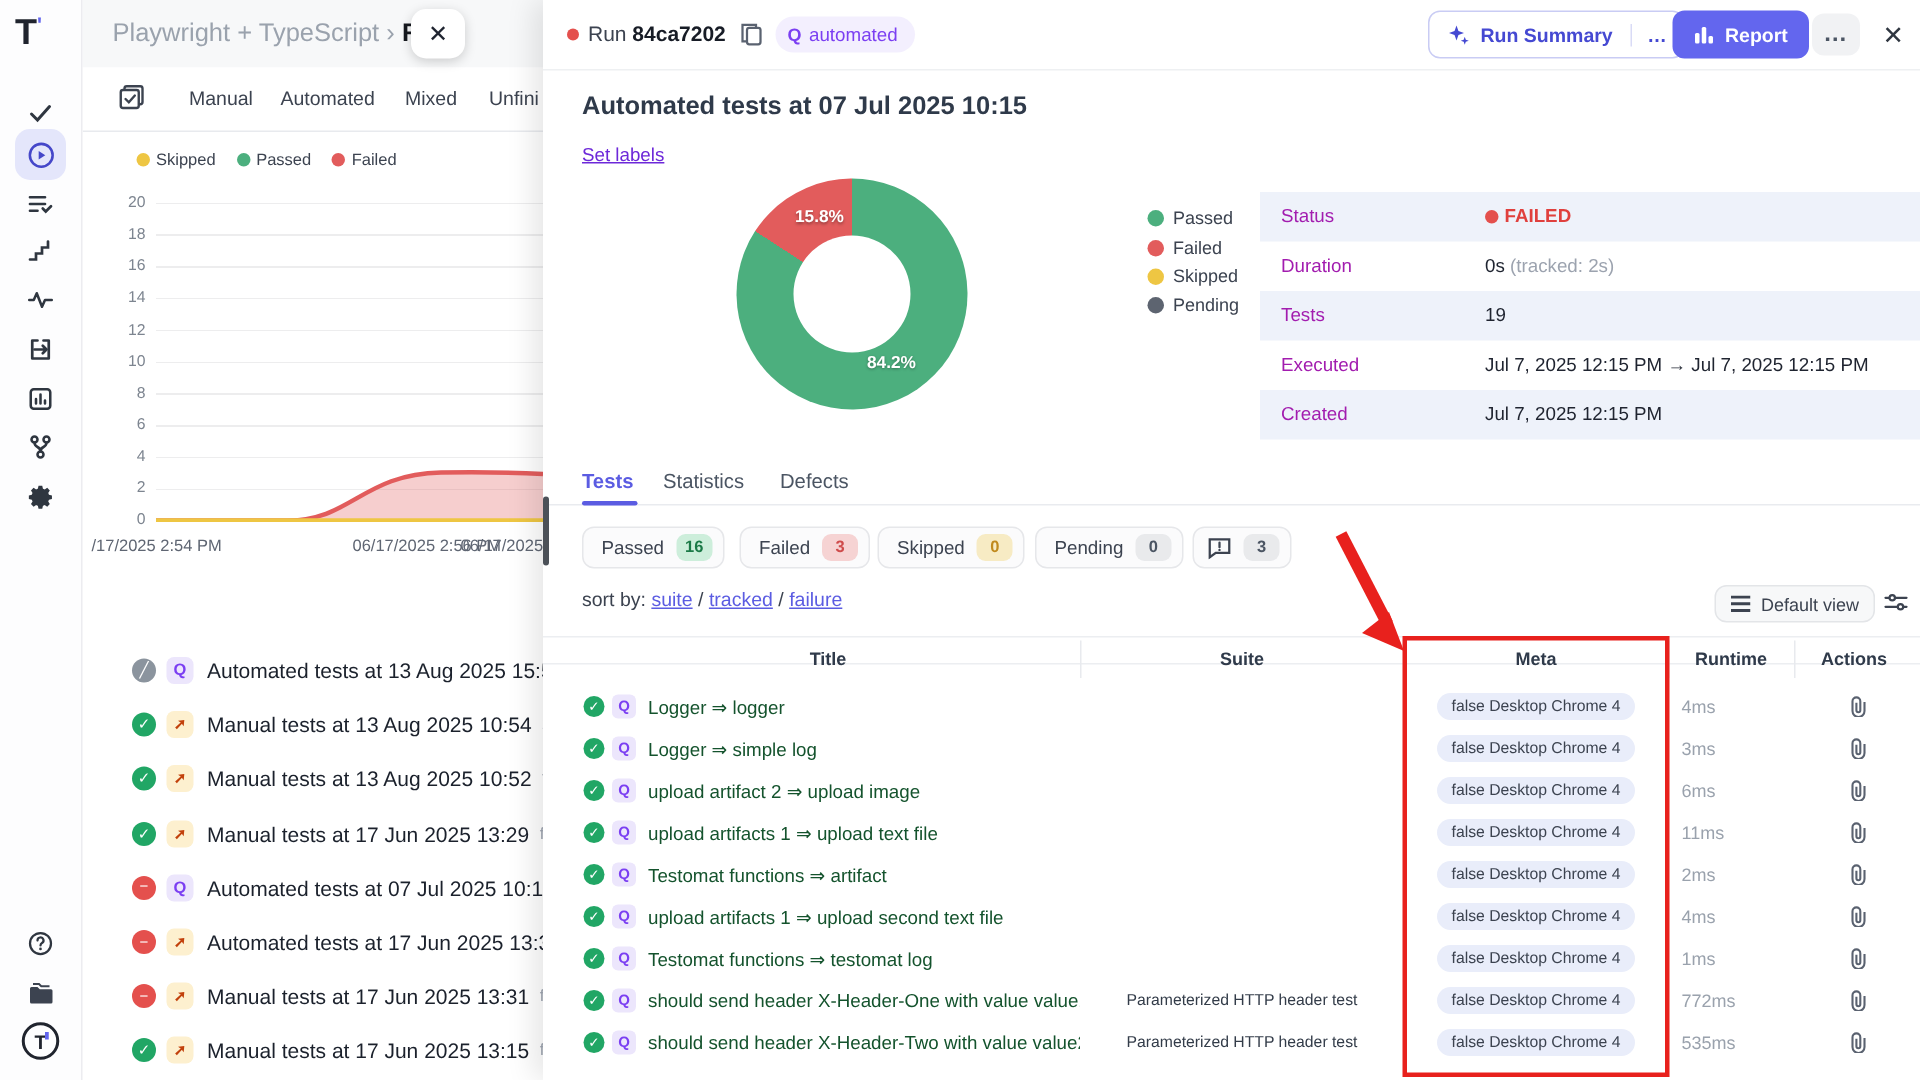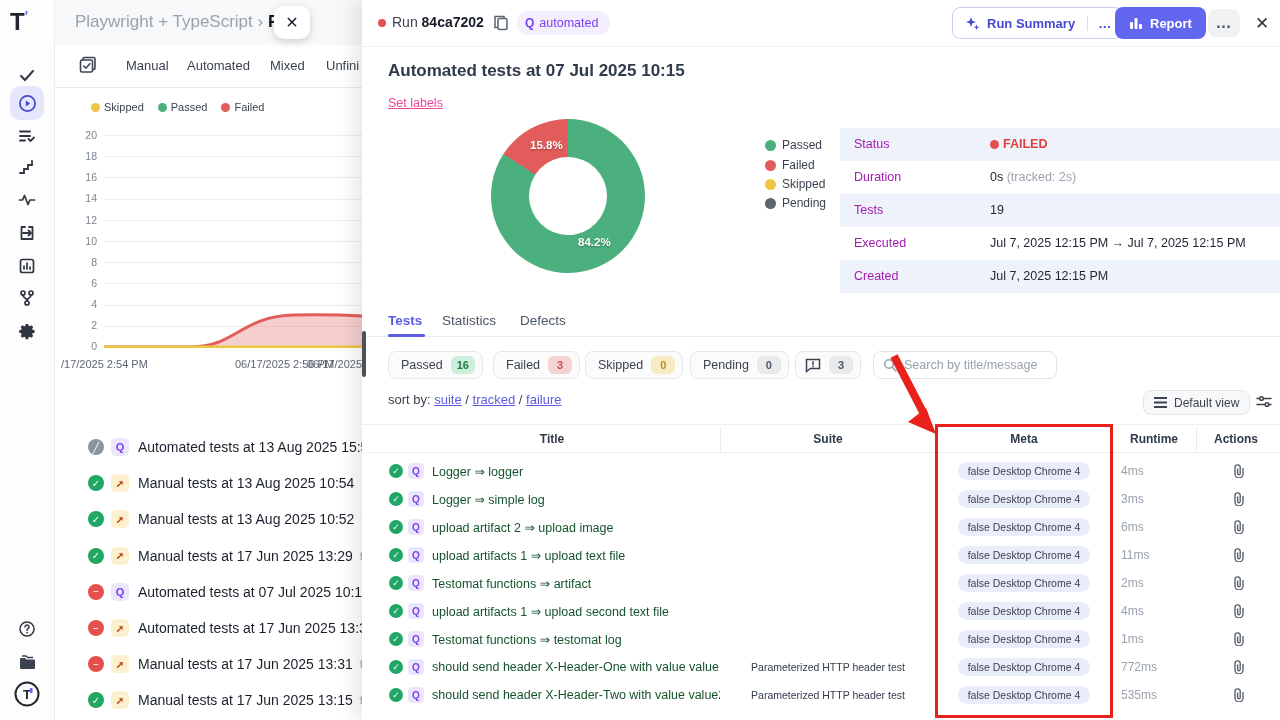--- a/index.html
+++ b/index.html
@@ -53,21 +53,21 @@
   #autobadge { position:absolute; left:155px; top:11px; height:24px; background:#f3effe; border-radius:12px; color:#7b3ff2; font-size:12.5px; display:flex; align-items:center; padding:0 12px 0 8px; gap:5px; cursor:pointer; }
   #autobadge .q { font-weight:bold; font-size:12px; }
   #btn-summary { position:absolute; left:590px; top:7px; height:32px; border:1px solid #c9ccf4; border-radius:8px; display:flex; align-items:center; background:#fff; color:#4549d2; font-size:13px; font-weight:bold; cursor:pointer; }
   #btn-summary .seg1 { padding:0 12px; display:flex; gap:7px; align-items:center; }
   #btn-summary .seg2 { padding:0 10px; border-left:1px solid #d9dbf6; letter-spacing:1px; }
   #btn-report { position:absolute; left:753px; top:7px; height:32px; padding:0 14px; background:#6366ee; border-radius:8px; color:#fff; font-size:13px; font-weight:bold; display:flex; align-items:center; gap:7px; cursor:pointer; }
   #btn-more { position:absolute; left:846px; top:9px; width:32px; height:28px; background:#f1f2f4; border-radius:8px; display:flex; align-items:center; justify-content:center; color:#4b5563; letter-spacing:1px; font-weight:bold; cursor:pointer; }
   #btn-close { position:absolute; left:893px; top:13px; font-size:17px; color:#2f3640; cursor:pointer; }
 
   #ptitle { position:absolute; left:26px; top:61px; font-size:17px; font-weight:bold; color:#2f3a4a; }
-  #setlabels { position:absolute; left:26px; top:96px; font-size:12.5px; color:#ec4899; text-decoration:underline; cursor:pointer; }
+  #setlabels { position:absolute; left:26px; top:96px; font-size:12.5px; color:#6d28d9; text-decoration:underline; cursor:pointer; }
 
   #donut { position:absolute; left:129px; top:119px; width:154px; height:154px; border-radius:50%;
     background:conic-gradient(#e25c5c 0deg 57deg, #4caf7e 57deg 360deg); transform:rotate(-57deg); }
   #donut::after { content:""; position:absolute; left:38px; top:38px; width:78px; height:78px; border-radius:50%; background:#fff; }
   .pct { position:absolute; color:#fff; font-size:11.5px; font-weight:bold; text-shadow:0 1px 2px rgba(0,0,0,.35); z-index:5; }
   .dleg { position:absolute; left:403px; font-size:12px; color:#3c4350; }
   .dleg .dot { width:11px; height:11px; margin-right:6px; vertical-align:-2px; }
 
   .inforow { position:absolute; left:478px; width:794px; height:33px; max-width:794px; }
   .inforow.alt { background:#eef2fa; }
@@ -89,21 +89,21 @@
   #search { position:absolute; left:511px; top:351px; width:184px; height:28px; border:1px solid #e3e5e8; border-radius:8px; display:flex; align-items:center; padding:0 9px; gap:7px; }
   #search input { border:none; outline:none; font-size:12.5px; width:140px; color:#374151; font-family:"Liberation Sans",sans-serif; }
   #search input::placeholder { color:#9aa2ad; }
 
   #sortrow { position:absolute; left:26px; top:392px; font-size:13px; color:#3c4350; }
   #sortrow a { color:#5b5ce2; text-decoration:underline; cursor:pointer; }
   #viewbtn { position:absolute; left:781px; top:390px; height:25px; border:1px solid #e3e5e8; background:#f7f8f9; border-radius:8px; display:flex; align-items:center; padding:0 10px; gap:7px; font-size:12px; color:#3c4350; cursor:pointer; }
   #slidersbtn { position:absolute; left:894px; top:394px; cursor:pointer; }
 
   
-  #thead { position:absolute; left:0; top:424px; width:918px; height:29px; border-top:1px solid #eceef1; border-bottom:1px solid #eceef1;padding-left:32px; }
+  #thead { position:absolute; left:0; top:424px; width:918px; height:19px; border-top:1px solid #eceef1; border-bottom:1px solid #eceef1;padding-left:32px; }
   .th { position:absolute; top:7px; font-size:12px; font-weight:bold; color:#2f3a4a; transform:translateX(-50%); }
   .vsep { position:absolute; top:2px; height:25px; width:1px; background:#e8eaee; }
   .trow { position:absolute; left:0; width:918px; height:28px; display:flex; align-items:center; cursor:pointer; }
   .trow .ck { width:14px; height:14px; border-radius:50%; background:#21a665; color:#fff; font-size:9px; display:flex; align-items:center; justify-content:center; margin-left:27px; flex:0 0 14px; }
   .trow .qq { width:16px; height:16px; border-radius:4px; background:#ece6fc; color:#7b3ff2; font-size:10px; font-weight:bold; display:flex; align-items:center; justify-content:center; margin-left:5px; flex:0 0 16px; }
   .trow .tt { margin-left:8px; font-size:12.5px; color:#14532d; white-space:nowrap; overflow:hidden; flex:1 1 auto; }
   .trow .su { width:216px; flex:0 0 216px; text-align:center; font-size:10.5px; color:#333c49; }
   .trow .me { width:176px; flex:0 0 176px; display:flex; justify-content:center; }
   .trow .me span { background:#e9edfa; border-radius:10px; font-size:10.5px; color:#3c4350; padding:3px 10px; white-space:nowrap; }
   .trow .rt { width:84px; flex:0 0 84px; padding-left:9px; font-size:12px; color:#9aa2ad; }
@@ -392,27 +392,20 @@
       <span class="cnt n">0</span>
     </span>
   <span class="fpill" style="left:433px;padding-left:9px">
     <svg width="16" height="15" viewBox="0 0 16 15" fill="none" stroke="#3c4350" stroke-width="1.5">
         <path d="M1.5 1.5h13v9h-9l-4 3z"></path>
         <path d="M8 3.8v3" stroke-linecap="round"></path>
         <circle cx="8" cy="8.6" r=".8" fill="#3c4350" stroke="none"></circle>
       </svg>
     <span class="cnt n">3</span>
   </span>
-  <span id="search">
-    <svg width="14" height="14" viewBox="0 0 14 14" fill="none" stroke="#9aa2ad" stroke-width="1.6">
-        <circle cx="6" cy="6" r="4.3"></circle>
-        <path d="M9.3 9.3L13 13" stroke-linecap="round"></path>
-      </svg>
-    <input type="text" placeholder="Search by title/message" style="">
-  </span>
 
   <span id="sortrow">
     <span>sort by:</span>
     <a>suite</a>
     <span>/</span>
     <a>tracked</a>
     <span>/</span>
     <a>failure</a>
   </span>
   <span id="viewbtn">

